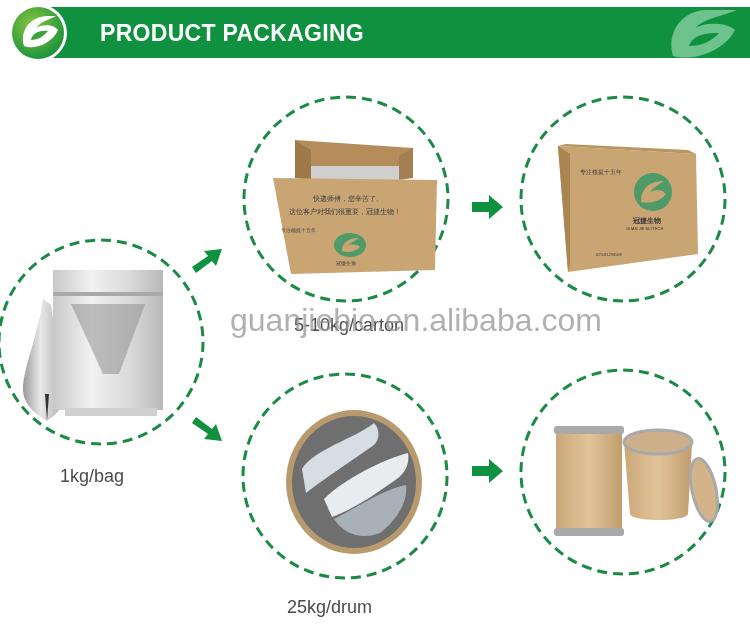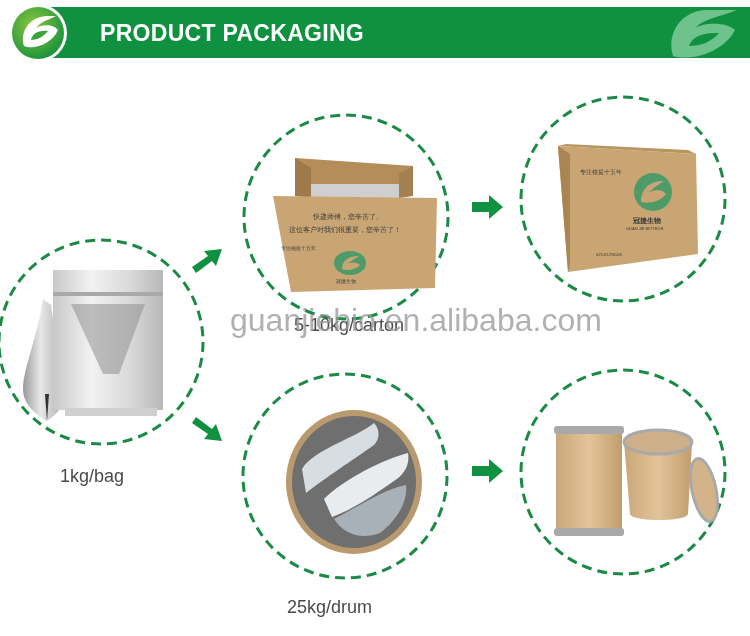--- a/index.html
+++ b/index.html
@@ -73,33 +73,33 @@
 </div>
 <div class="label" style="left:44px; top:466px; width:80px;">1kg/bag</div>
 
 <svg class="arrow" style="left:190px; top:243px;" width="34" height="32" viewBox="0 0 34 32">
   <path d="M2 24 L18 13 L14 8 L32 6 L26 23 L22 18 L6 30 Z" fill="#0f9140"></path>
 </svg>
 <svg class="arrow" style="left:190px; top:415px;" width="34" height="32" viewBox="0 0 34 32">
   <path d="M2 8 L18 19 L14 24 L32 26 L26 9 L22 14 L6 2 Z" fill="#0f9140"></path>
 </svg>
 
-<div class="circle" style="left:241px; top:112px; width:210px; height:210px;">
+<div class="circle" style="left:241px; top:94px; width:210px; height:210px;">
   <svg width="210" height="210">
     <circle cx="105" cy="105" r="102" fill="none" stroke="#1a8a45" stroke-width="3" stroke-dasharray="10 6"></circle>
   </svg>
   <svg class="photo" style="left:30px; top:44px;" width="170" height="140" viewBox="0 0 170 140">
     <polygon points="24,2 142,10 142,40 24,40" fill="#b58d5a"></polygon>
     <polygon points="24,2 40,12 40,42 24,40" fill="#9e7a4b"></polygon>
     <polygon points="142,10 128,18 128,42 142,40" fill="#a38051"></polygon>
     <rect x="40" y="28" width="88" height="18" fill="#cfcfcf"></rect>
     <polygon points="2,40 166,42 164,132 20,136" fill="#c9a574"></polygon>
   </svg>
   <div style="position:absolute; left:72px; top:100px; font-size:7px; color:#3a3a3a; font-family:'DejaVu Sans', sans-serif;">快递师傅，您辛苦了。</div>
-  <div style="position:absolute; left:48px; top:113px; font-size:7px; color:#3a3a3a; font-family:'DejaVu Sans', sans-serif;">这位客户对我们很重要，您辛苦了！</div>
+  <div style="position:absolute; left:48px; top:113px; font-size:7px; color:#3a3a3a; font-family:'DejaVu Sans', sans-serif;">这位客户对我们很重要，冠捷生物！</div>
   <div style="position:absolute; left:40px; top:133px; font-size:5px; color:#3a3a3a; font-family:'DejaVu Sans', sans-serif;">专注植提十五年</div>
   <svg style="position:absolute; left:92px; top:138px;" width="34" height="26" viewBox="0 0 34 26">
     <ellipse cx="17" cy="13" rx="16" ry="12" fill="#4e9a69"></ellipse>
     <path d="M9 19 C9 10, 16 6, 26 6 C20 10, 16 12, 14 14 C18 12, 24 12, 27 15 C22 20, 14 21, 9 19 Z" fill="#c9a574"></path>
   </svg>
   <div style="position:absolute; left:95px; top:166px; font-size:5px; color:#3a3a3a; font-family:'DejaVu Sans', sans-serif;">冠捷生物</div>
 </div>
 <div class="label" style="left:284px; top:315px; width:120px;">5-10kg/carton</div>
 
 <svg class="arrow" style="left:472px; top:194px;" width="32" height="26" viewBox="0 0 32 26">

